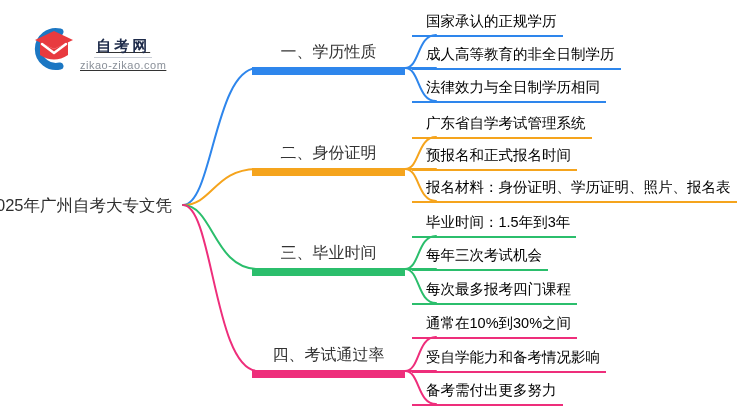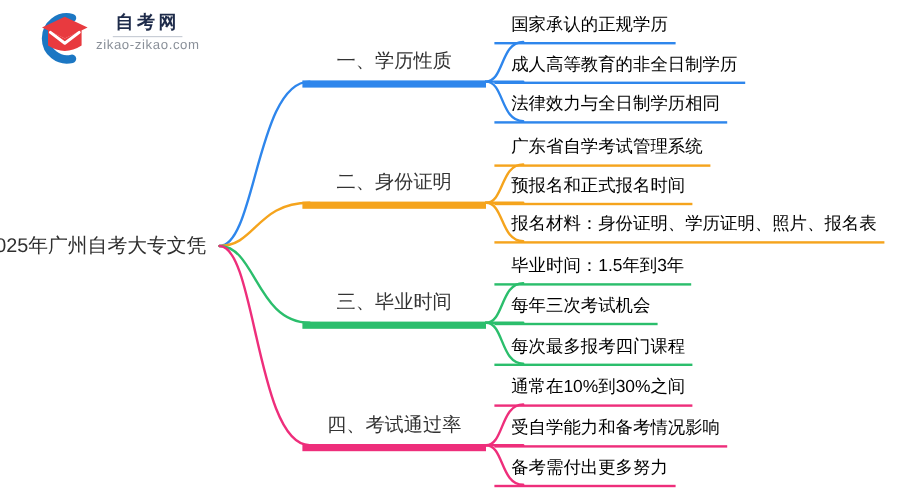--- a/index.html
+++ b/index.html
@@ -3,36 +3,36 @@
 <meta charset="utf-8">
 <style>
   html,body{margin:0;padding:0;}
   body{
     width:750px;height:410px;position:relative;overflow:hidden;
     background:#ffffff;
     font-family:"Liberation Sans","DejaVu Sans",sans-serif;
     color:#333;
   }
   
-  .logo{position:absolute;left:30px;top:10px;display:flex;align-items:flex-start;}
+  .logo{position:absolute;left:30px;top:27px;display:flex;align-items:flex-end;text-decoration:underline;}
   .logo-icon{width:46px;height:44px;}
   .logo-text{margin-left:4px;display:flex;flex-direction:column;align-items:center;}
   .logo-title{font-size:15px;font-weight:bold;color:#1e2b4a;letter-spacing:3px;line-height:18px;}
   .logo-divider{width:58px;height:1px;background:#c9ced6;margin:2px 0 2px 0;}
   .logo-domain{font-size:11px;color:#8a9099;letter-spacing:.5px;line-height:11px;}
   
   .edges{position:absolute;left:0;top:0;width:750px;height:410px;}
   .root-label{
     position:absolute;right:578px;top:195px;white-space:nowrap;
     font-size:16.5px;line-height:20px;color:#2f2f2f;font-weight:500;
   }
   .bnode{
     position:absolute;left:252px;width:153px;text-align:center;white-space:nowrap;
     font-size:16px;line-height:20px;padding-bottom:5px;color:#333;
-    border-bottom:6px solid #c2410c;
+    border-bottom:8px solid #c2410c;
   }
   .leaf{
     position:absolute;left:412px;white-space:nowrap;
     font-size:14.5px;line-height:19px;padding:0 6px 4px 14px;color:#000000;
     border-bottom:2px solid #0ea5e9;
   }
   .c-blue{border-bottom-color:#2e86ec;}
   .c-orange{border-bottom-color:#f5a41d;}
   .c-green{border-bottom-color:#2bbe6c;}
   .c-pink{border-bottom-color:#ee2e7b;}

